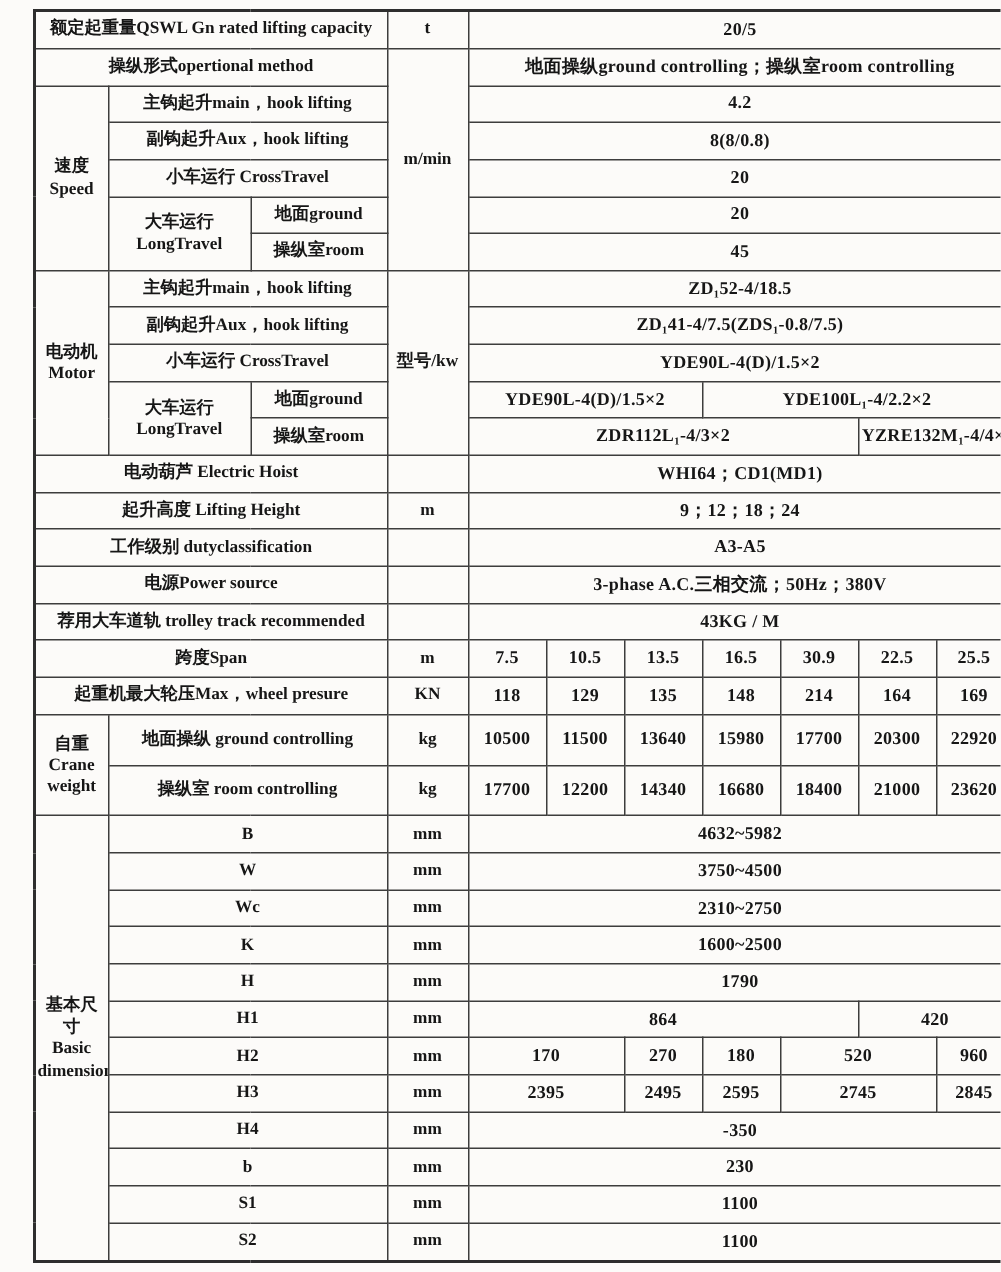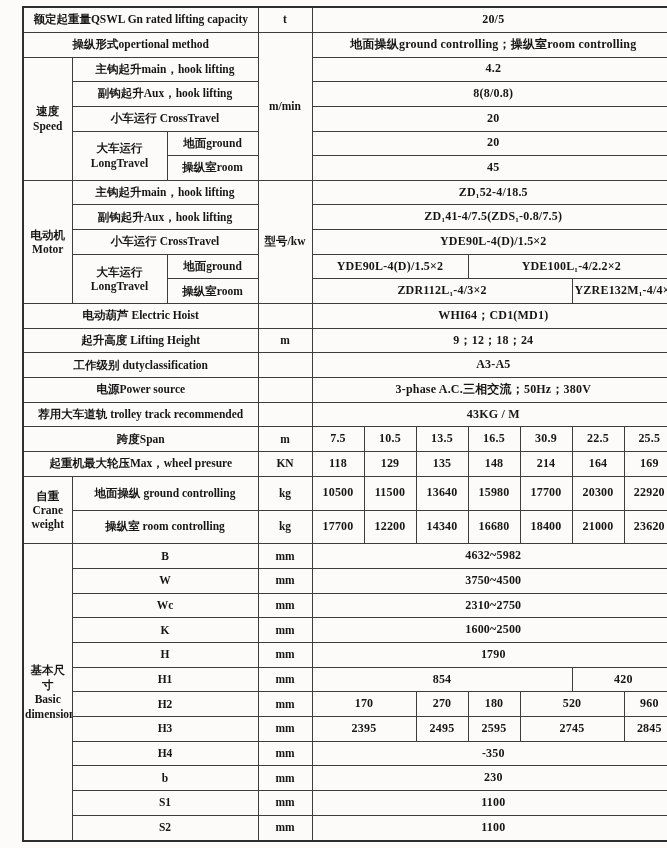--- a/index.html
+++ b/index.html
@@ -235,21 +235,21 @@
     <td class="val" colspan="7">1600~2500</td>
   </tr>
   <tr>
     <td class="lbl" colspan="2">H</td>
     <td class="unit">mm</td>
     <td class="val" colspan="7">1790</td>
   </tr>
   <tr>
     <td class="lbl" colspan="2">H1</td>
     <td class="unit">mm</td>
-    <td class="val" colspan="5">854</td>
+    <td class="val" colspan="5">864</td>
     <td class="val" colspan="2">420</td>
   </tr>
   <tr>
     <td class="lbl" colspan="2">H2</td>
     <td class="unit">mm</td>
     <td class="val" colspan="2">170</td>
     <td class="val">270</td>
     <td class="val">180</td>
     <td class="val" colspan="2">520</td>
     <td class="val">960</td>

